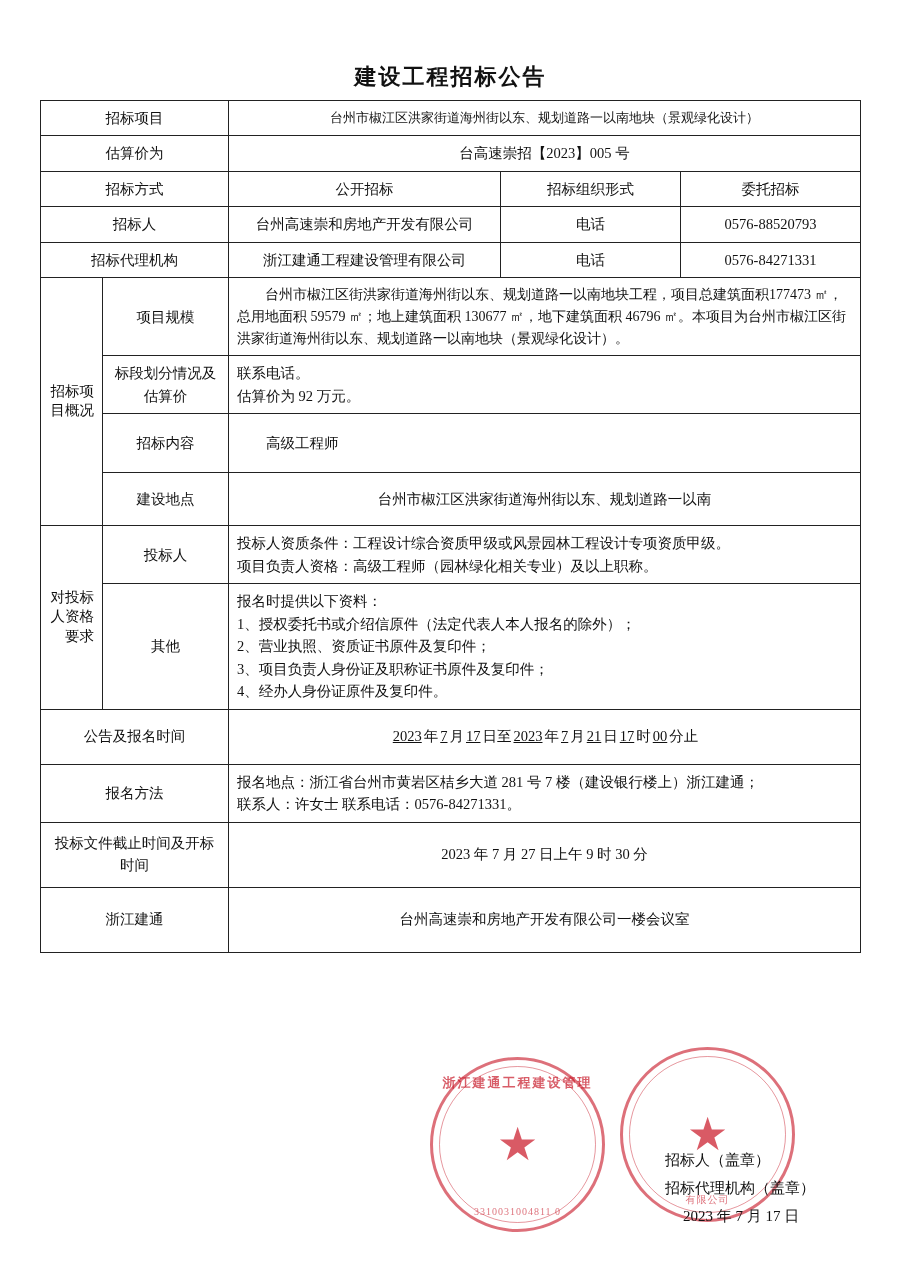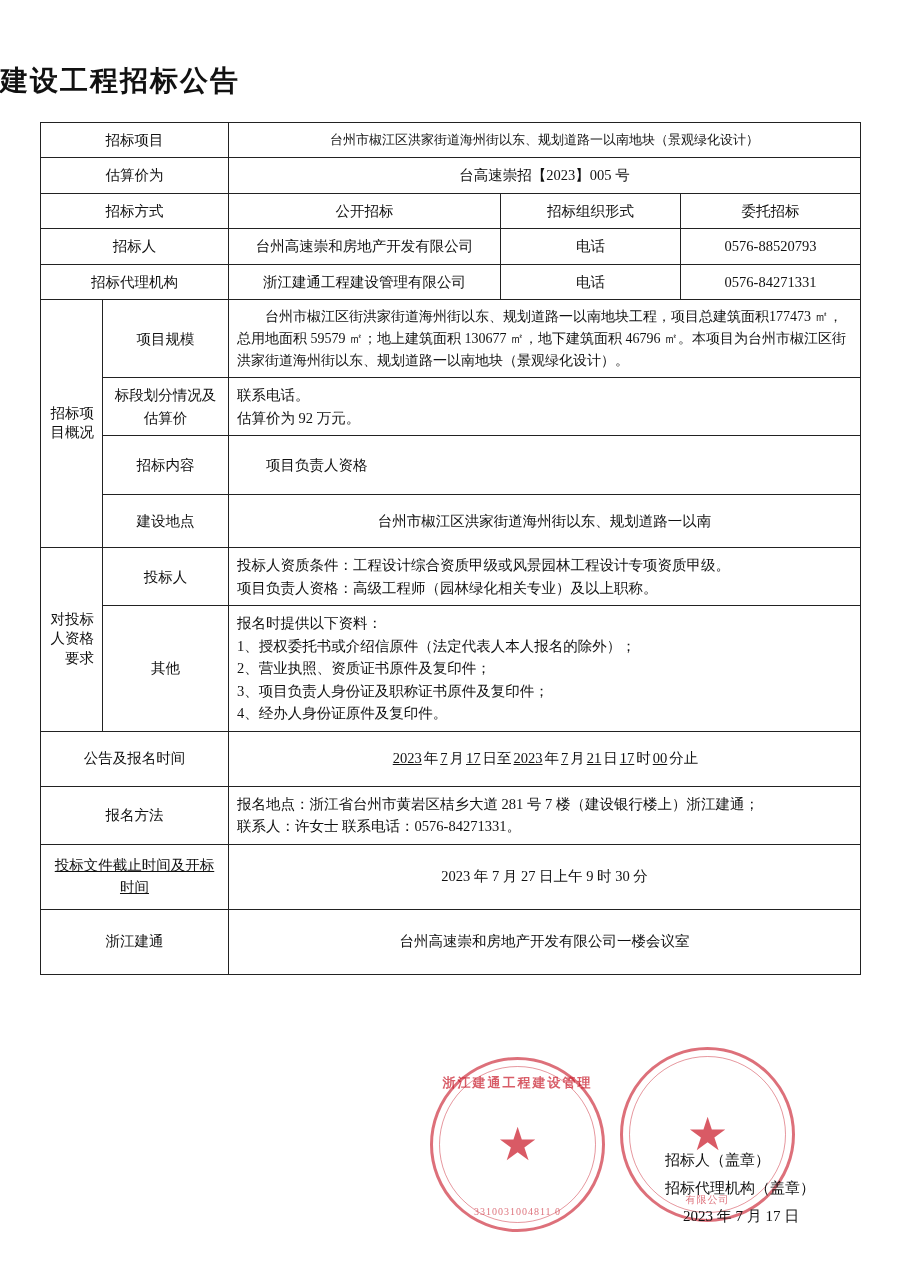--- a/index.html
+++ b/index.html
@@ -16,25 +16,26 @@
     overflow: hidden;
   }
   .page {
     position: relative;
     width: 901px;
     height: 1280px;
     box-sizing: border-box;
     padding: 0;
   }
   .doc-title {
-    font-size: 28px;
+    text-align: center;
+    font-size: 22px;
     font-weight: bold;
     letter-spacing: 2px;
     margin-top: 62px;
-    margin-bottom: 22px;
+    margin-bottom: 8px;
     font-family: "Liberation Serif", "DejaVu Serif", serif;
   }
   table.main {
     border-collapse: collapse;
     width: 820px;
     margin: 0 auto;
     table-layout: fixed;
   }
   table.main td {
     border: 1px solid #222;
@@ -203,21 +204,21 @@
       </tr>
       <tr>
         <td class="ctr">标段划分情况及估算价</td>
         <td class="lft" colspan="3">
           <div>联系电话。</div>
           <div>估算价为 92 万元。</div>
         </td>
       </tr>
       <tr>
         <td class="ctr">招标内容</td>
-        <td class="lft indent" colspan="3" style="height:46px">项目负责人资格</td>
+        <td class="lft indent" colspan="3" style="height:46px">高级工程师</td>
       </tr>
       <tr>
         <td class="ctr">建设地点</td>
         <td class="ctr" colspan="3" style="height:40px">台州市椒江区洪家街道海州街以东、规划道路一以南</td>
       </tr>
 
       <tr>
         <td class="lbl-v" rowspan="2">
           <span>对投标人资格要求</span>
         </td>
@@ -247,21 +248,21 @@
 
       <tr>
         <td class="lbl" colspan="2">报名方法</td>
         <td class="lft" colspan="3">
           <div>报名地点：浙江省台州市黄岩区桔乡大道 281 号 7 楼（建设银行楼上）浙江建通；</div>
           <div>联系人：许女士    联系电话：0576-84271331。</div>
         </td>
       </tr>
 
       <tr>
-        <td class="lbl" colspan="2" style="height:52px;line-height:1.5;white-space:normal;text-decoration:underline;">投标文件截止时间及开标时间</td>
+        <td class="lbl" colspan="2" style="height:52px;line-height:1.5;white-space:normal;">投标文件截止时间及开标时间</td>
         <td class="ctr" colspan="3">2023 年  7  月  27 日上午 9 时 30 分</td>
       </tr>
 
       <tr>
         <td class="lbl" colspan="2" style="height:52px">浙江建通</td>
         <td class="ctr" colspan="3">台州高速崇和房地产开发有限公司一楼会议室</td>
       </tr>
     </tbody>
   </table>
 

